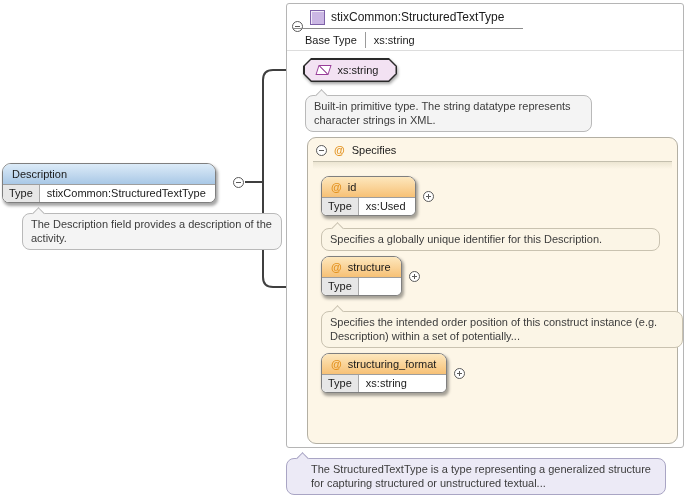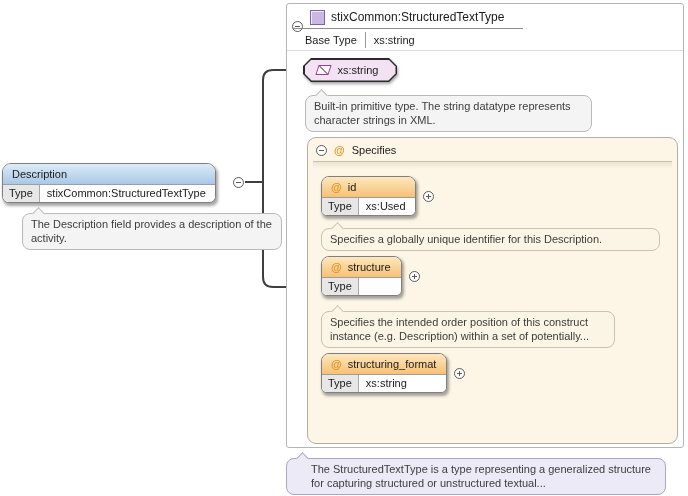--- a/index.html
+++ b/index.html
@@ -198,21 +198,21 @@
         <div class="xbox-header hdr-orange">
           <span class="at">@</span>
           <span>structure</span>
         </div>
         <div class="xbox-row">
           <span class="cell-label">Type</span>
         </div>
       </div>
       <span class="toggle inline plus"></span>
     </div>
-    <div class="note note-cream" style="left:13px; top:173px; width:294px;">
+    <div class="note note-cream" style="left:13px; top:173px; width:362px;">
       <span>Specifies the intended order position of this construct instance (e.g. Description) within a set of potentially...</span>
     </div>
 
     <div class="attr-row" style="left:13px; top:215px;">
       <div class="xbox">
         <div class="xbox-header hdr-orange">
           <span class="at">@</span>
           <span>structuring_format</span>
         </div>
         <div class="xbox-row">

